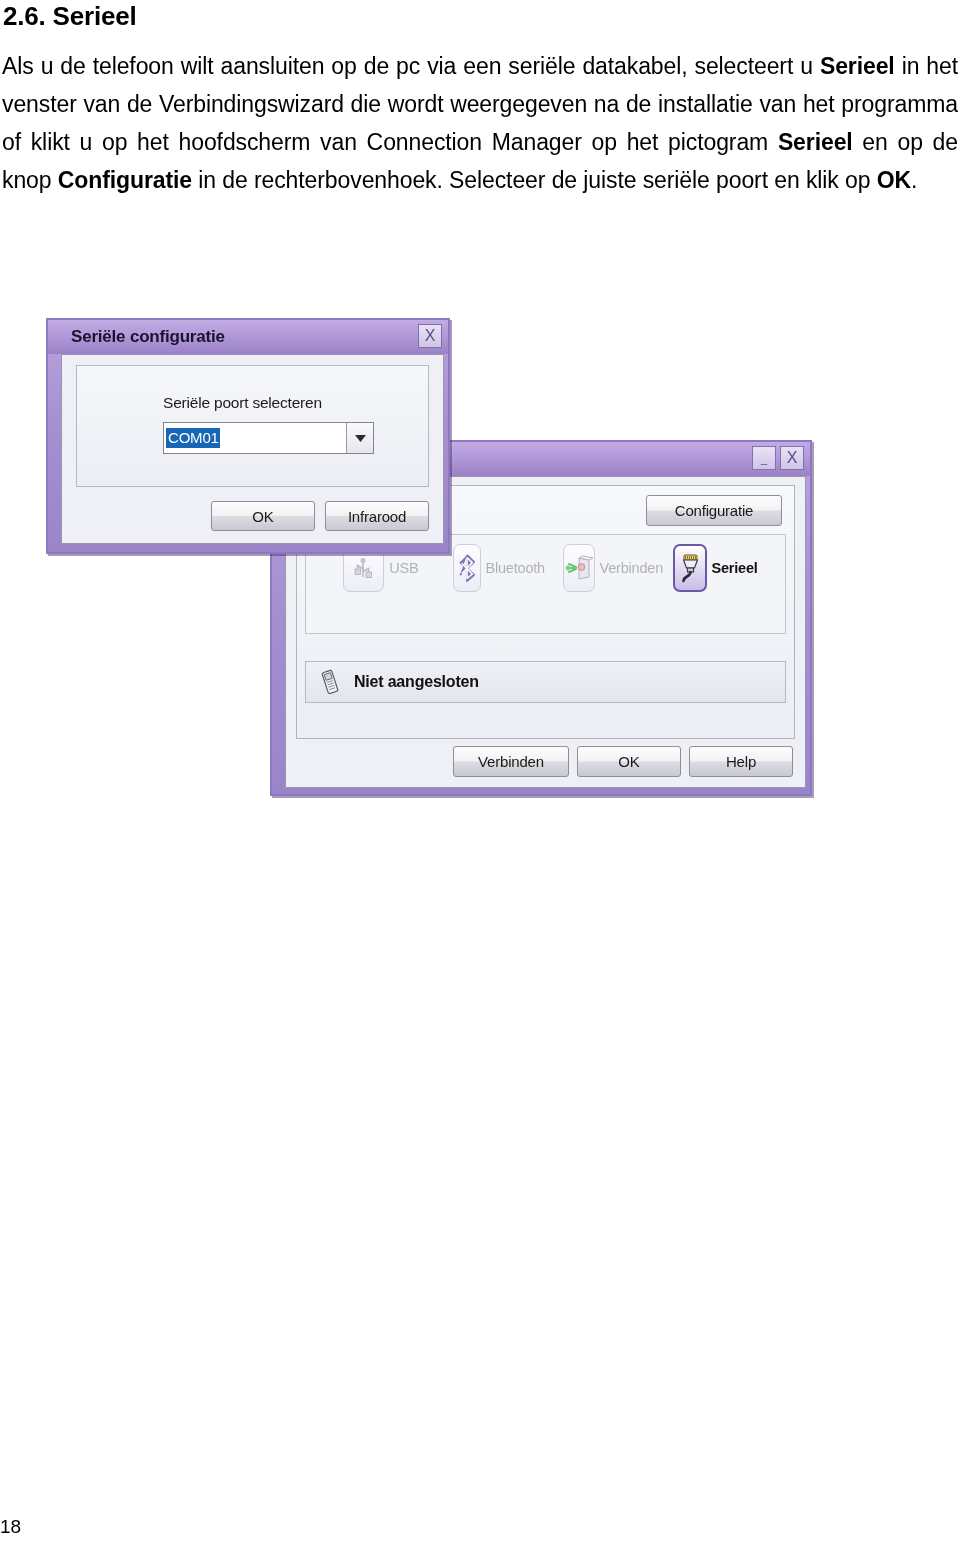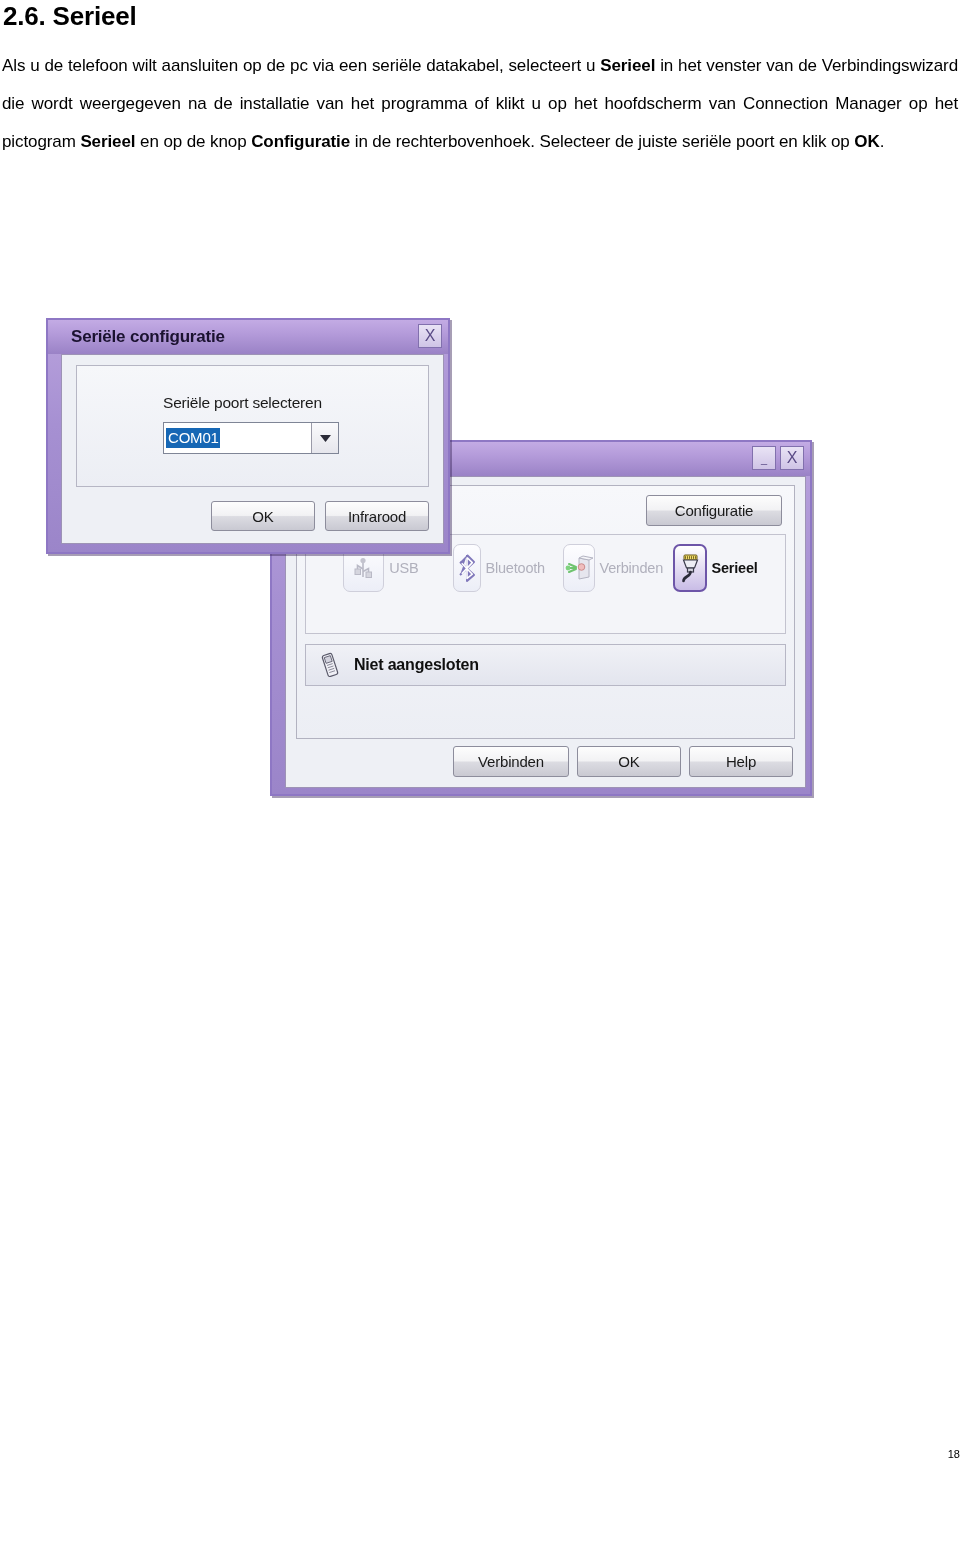--- a/index.html
+++ b/index.html
@@ -26,37 +26,37 @@
     font-size: 26px;
     font-weight: bold;
     letter-spacing: -0.2px;
     line-height: 32px;
   }
 
   .para {
     position: absolute;
     left: 2px;
     width: 956px;
-    font-size: 17px;
+    font-size: 23px;
     line-height: 38px;
     text-align: justify;
     letter-spacing: -0.1px;
   }
   .para.p1 { top: 47px; }
   .para.p2 { top: 227px; }
   .para b { font-weight: bold; }
   .nojust { text-align: left; }
 
   .page-number {
     position: absolute;
     left: 0;
     right: 0;
-    top: 1448px;
-    text-align: right;
-    font-size: 11px;
+    top: 1516px;
+    text-align: left;
+    font-size: 19px;
   }
 
   
   .win {
     position: absolute;
     box-sizing: border-box;
     border: 2px solid #8e77c4;
     background: linear-gradient(180deg, #b9a2dd 0%, #a690d2 45%, #9b85c9 100%);
     box-shadow: 2px 2px 0 rgba(60,40,90,0.45);
   }
@@ -143,21 +143,21 @@
     left: 86px;
     top: 28px;
     font-size: 15.5px;
     color: #1a1a1a;
     letter-spacing: -0.2px;
   }
   .combo {
     position: absolute;
     left: 86px;
     top: 56px;
-    width: 176px;
+    width: 211px;
     height: 32px;
     box-sizing: border-box;
     border: 1px solid #7f8596;
     background: #ffffff;
     display: flex;
     align-items: stretch;
   }
   .combo-value-wrap {
     flex: 1;
     display: flex;
@@ -278,21 +278,21 @@
   }
   .icon-cell.selected .icon-label {
     color: #111111;
     font-weight: bold;
   }
 
   .status-bar {
     position: absolute;
     left: 8px;
     right: 8px;
-    top: 158px;
+    top: 175px;
     height: 42px;
     box-sizing: border-box;
     border: 1px solid #b7b7c5;
     background: linear-gradient(180deg, #f0f1f6 0%, #e3e5ee 100%);
     display: flex;
     align-items: center;
     padding-left: 14px;
     gap: 14px;
   }
   .status-text {

